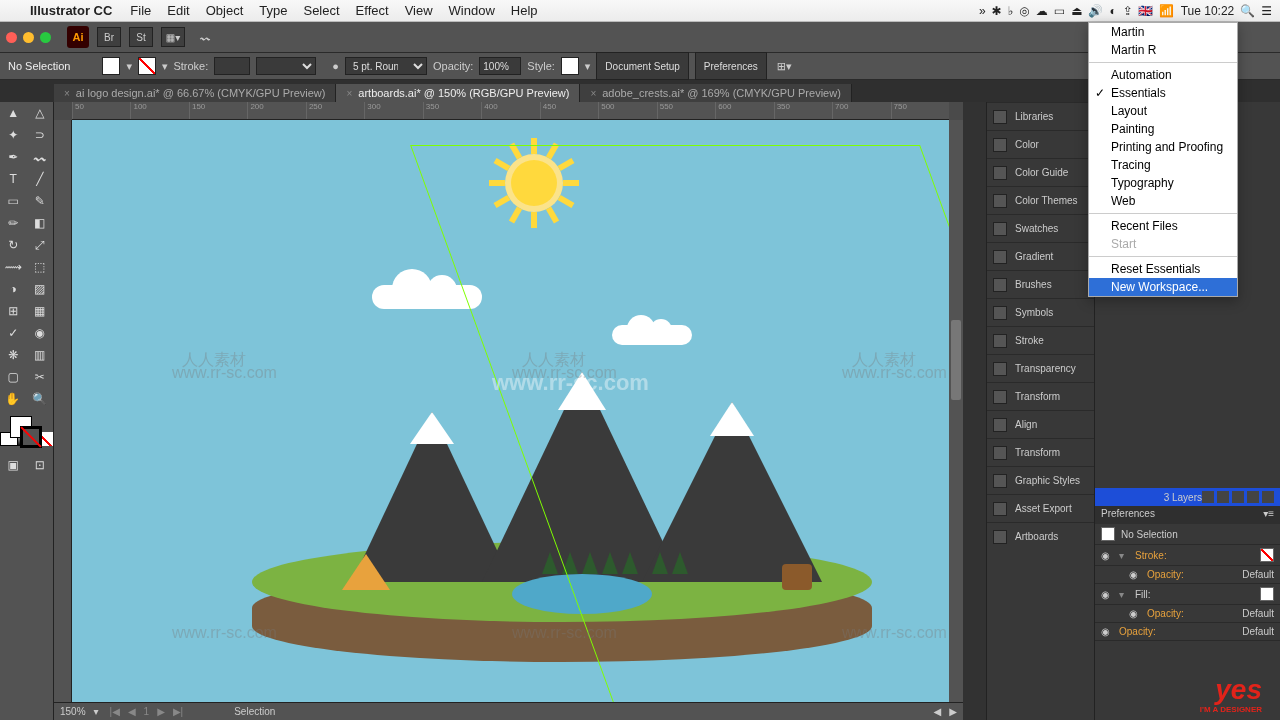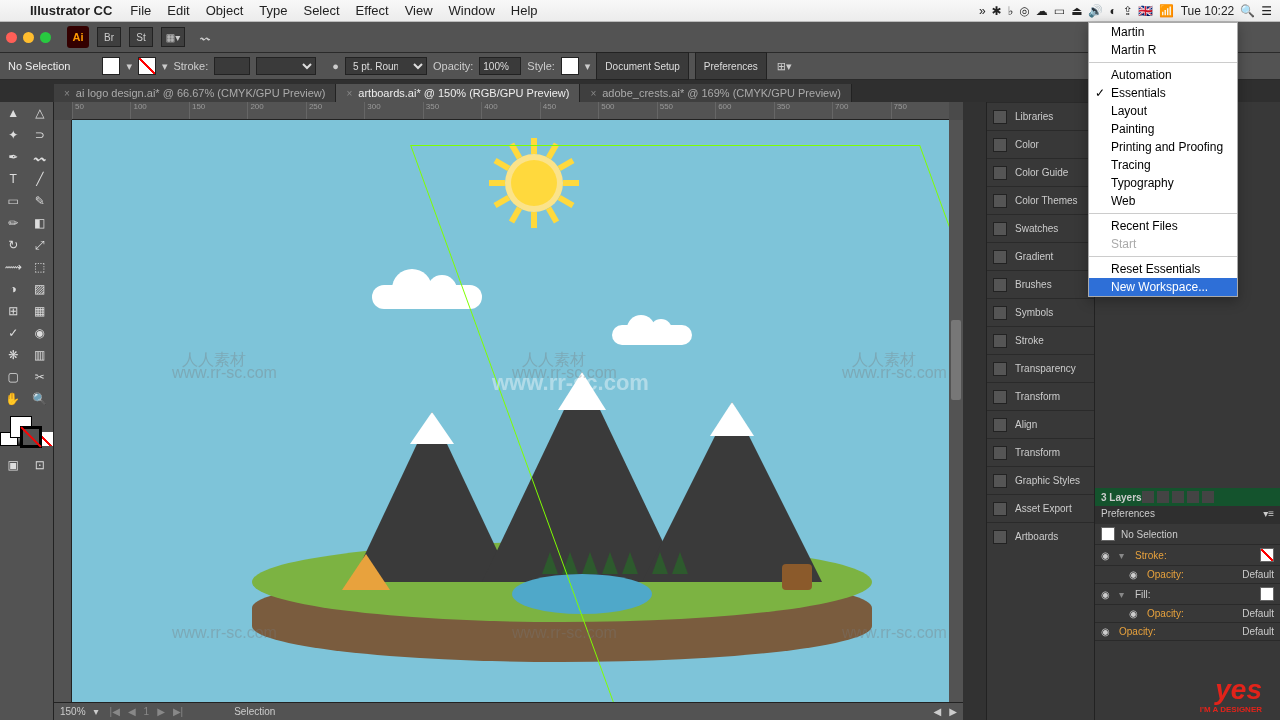--- a/index.html
+++ b/index.html
@@ -88,21 +88,21 @@
 .right-col { width: 186px; background: #383838; border-left: 1px solid #222; }
 
 .ws-menu { position: absolute; top: 22px; right: 42px; width: 150px; background: #fff; border: 1px solid #aaa; font-size: 12px; box-shadow: 0 4px 12px rgba(0,0,0,.3); z-index: 100; }
 .ws-menu .mi { padding: 2px 8px 2px 22px; position: relative; cursor: default; }
 .ws-menu .mi.checked::before { content: '✓'; position: absolute; left: 6px; }
 .ws-menu .mi.selected { background: #2e6fd7; color: #fff; }
 .ws-menu .mi.disabled { color: #aaa; }
 .ws-menu hr { border: none; border-top: 1px solid #ccc; margin: 3px 0; }
 
 .layers-panel { background: #383838; }
-.lp-head { height: 18px; background: #14532d; font-size: 10px; color: #ccc; padding: 2px 6px; display: flex; justify-content: flex-start; align-items: center; font-weight: bold; }
+.lp-head { height: 18px; background: #1d4ed8; font-size: 10px; color: #ccc; padding: 2px 6px; display: flex; justify-content: flex-end; align-items: center; }
 .lp-icons { display: flex; gap: 3px; }
 .lp-icons span { width: 12px; height: 12px; background: #444; display: inline-block; }
 .appearance-panel { background: #383838; font-size: 10px; color: #ccc; }
 .ap-head { height: 18px; background: #2f2f2f; padding: 2px 6px; display: flex; justify-content: space-between; }
 .ap-row { display: flex; align-items: center; padding: 3px 6px; gap: 6px; border-bottom: 1px solid #2a2a2a; }
 .ap-row .eye { width: 12px; }
 .ap-row .tw { width: 10px; color: #888; }
 .ap-row .lbl { flex: 1; }
 .ap-row .lbl.orange { color: #e8a23d; }
 .ap-sw { width: 14px; height: 14px; border: 1px solid #666; }

